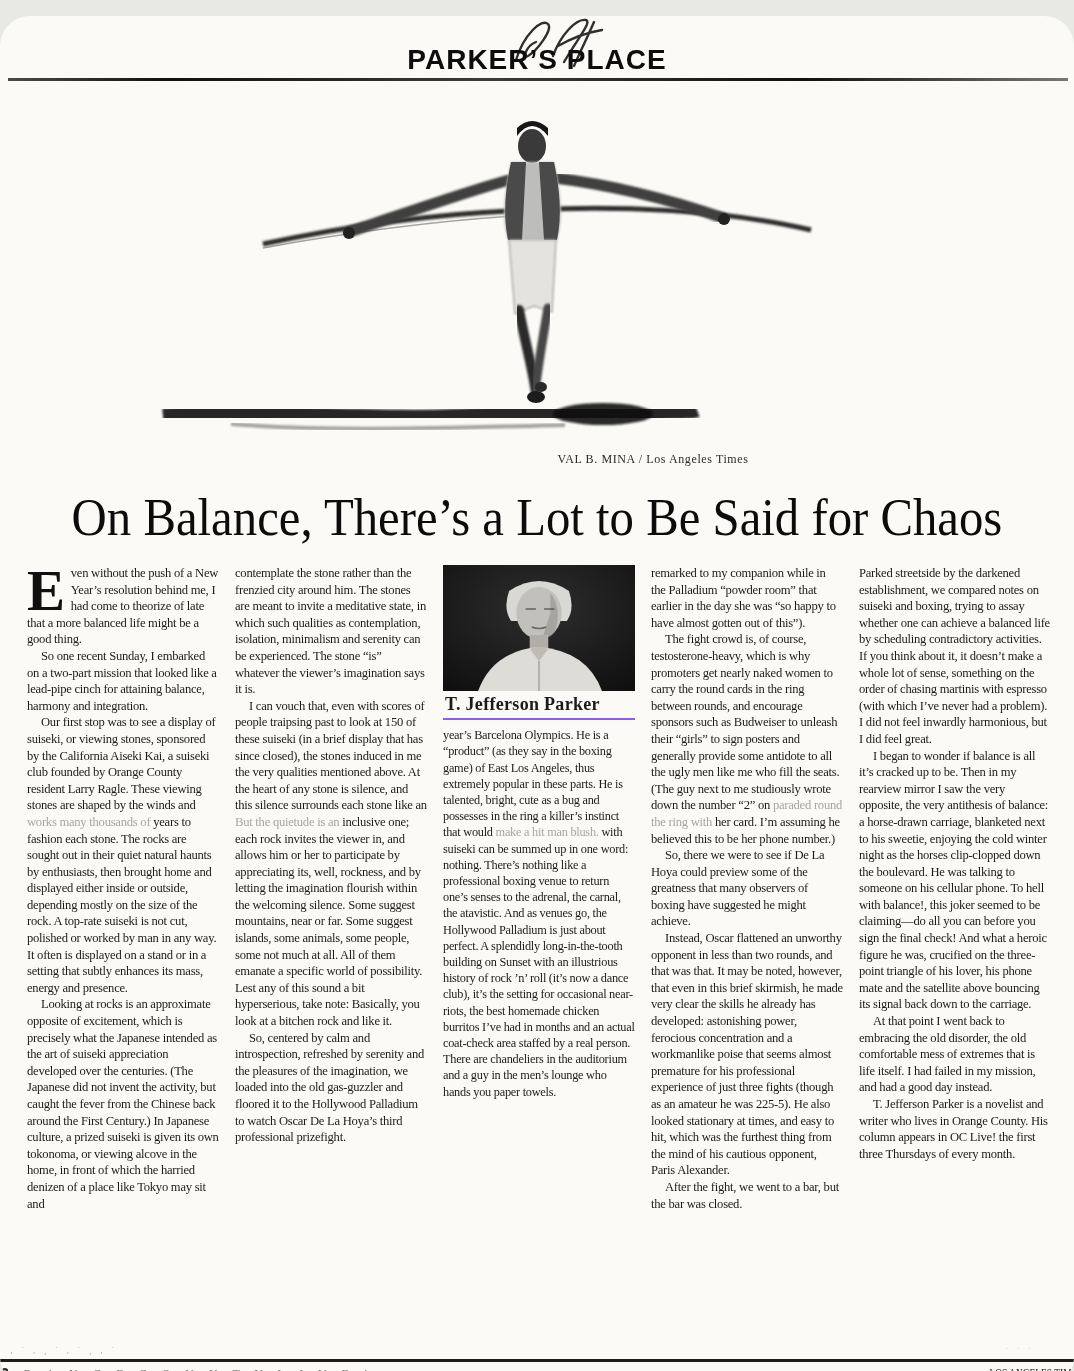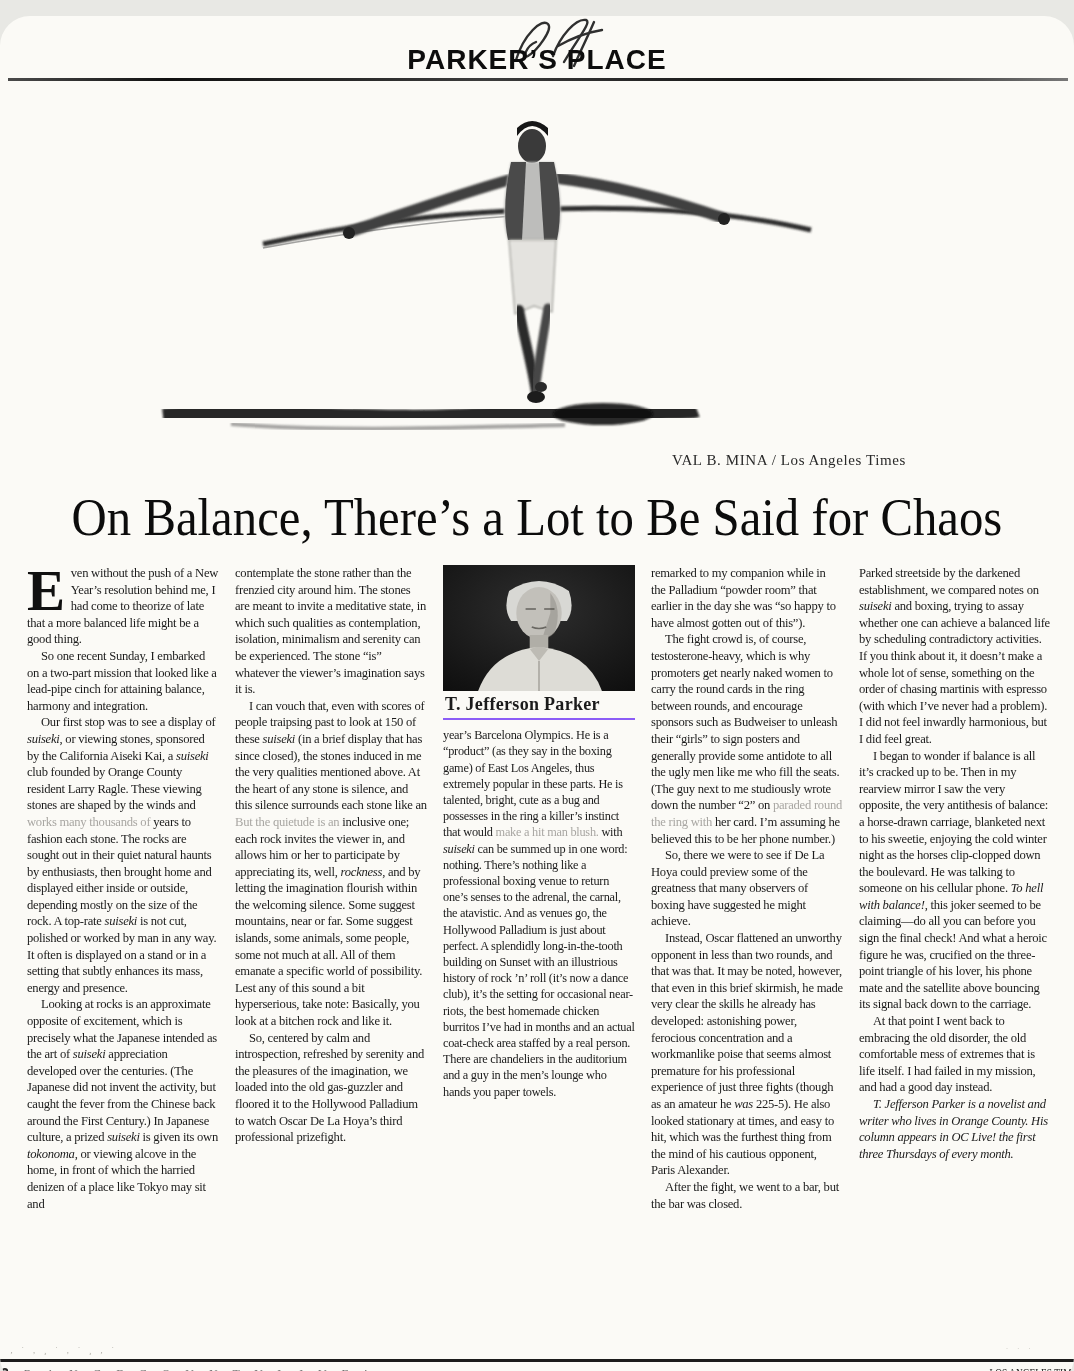--- a/index.html
+++ b/index.html
@@ -6,35 +6,35 @@
   .page{position:relative;width:1074px;height:1371px;background:#fbfaf6;overflow:hidden;
         font-family:"Liberation Serif","DejaVu Serif",serif;color:#1b1b1b;margin:16px auto;border-radius:30px;}
   
   .scribble{position:absolute;top:0;left:498px;width:120px;height:54px;}
   .masthead-title{position:absolute;top:28px;left:0;width:100%;text-align:center;margin:0;
         font-family:"Liberation Sans",sans-serif;font-weight:bold;font-size:28px;letter-spacing:1px;color:#0d0d0d;}
   .masthead-rule{position:absolute;top:62px;left:8px;right:6px;height:3px;
         background:linear-gradient(90deg,#4a4a4a,#101010 15%,#3c3c3c 45%,#101010 75%,#777);}
   
   .hero{position:absolute;top:84px;left:135px;width:805px;height:350px;}
-  .credit{position:absolute;top:436px;left:400px;width:506px;text-align:right;
-        font-size:15px;letter-spacing:.6px;color:#2a2a2a;}
+  .credit{position:absolute;top:436px;left:400px;width:506px;text-align:center;
+        font-size:12px;letter-spacing:.6px;color:#2a2a2a;}
   
   .headline{position:absolute;top:472px;left:0;width:100%;margin:0;text-align:center;
         font-weight:400;font-size:53px;line-height:1.1;color:#0c0c0c;white-space:nowrap;
         transform:scaleX(.92);transform-origin:50% 50%;}
   
   .columns{position:absolute;top:549px;left:27px;width:1024px;height:789px;
         display:grid;grid-template-columns:repeat(5,1fr);column-gap:16px;
         font-size:12.6px;line-height:16.6px;letter-spacing:-.25px;}
   .col{overflow:hidden;}
   .col p{margin:0;}
   .ind{text-indent:14px;}
   .dropcap{float:left;font-size:57px;line-height:46px;font-weight:bold;padding:3px 6px 0 0;color:#101010;}
-  .it{font-style:italic;}
+  .it{}
   .faded{color:#a8a6a2;filter:blur(.4px);}
   .col-tight{font-size:12.3px;line-height:16.2px;}
   .headshot{width:100%;height:126px;margin-bottom:3px;}
   .caption{font-weight:bold;font-size:18px;letter-spacing:.3px;padding:2px 0 6px 2px;
         border-bottom:2px solid #8b5cf6;margin-bottom:7px;}
   .bio{margin-top:9px;}
   
   .footer-rule{position:absolute;top:1343px;left:0;width:100%;height:3px;background:#1c1c1c;}
   .footer-left{position:absolute;top:1349px;left:1px;white-space:nowrap;}
   .page-num{display:inline-block;font-family:"Liberation Sans",sans-serif;font-weight:bold;font-size:14px;vertical-align:top;}

